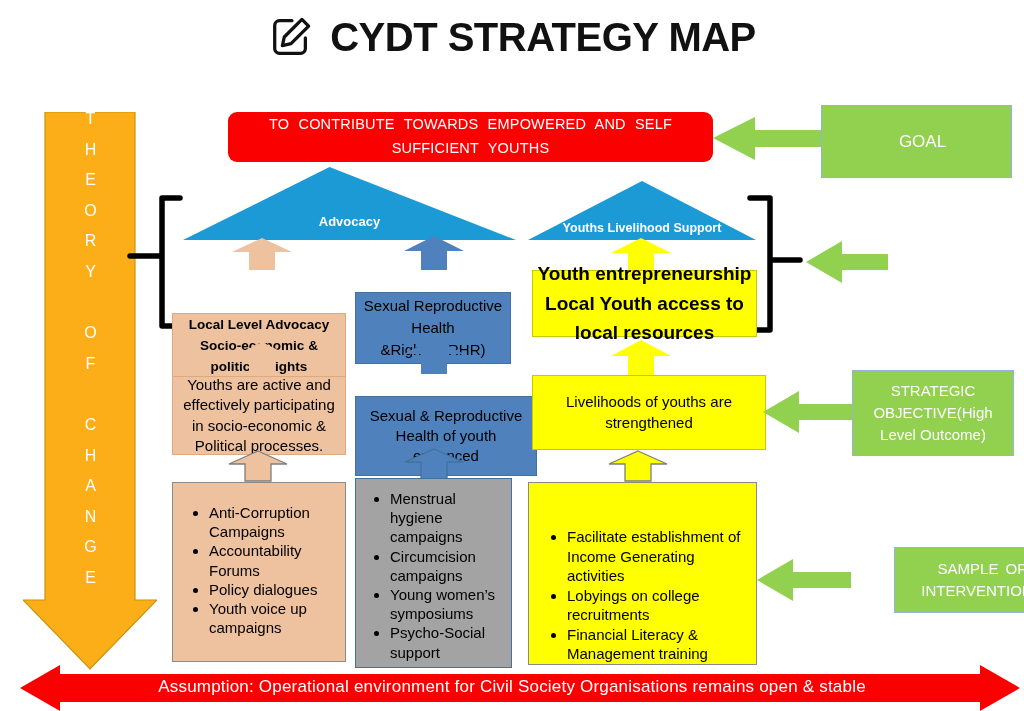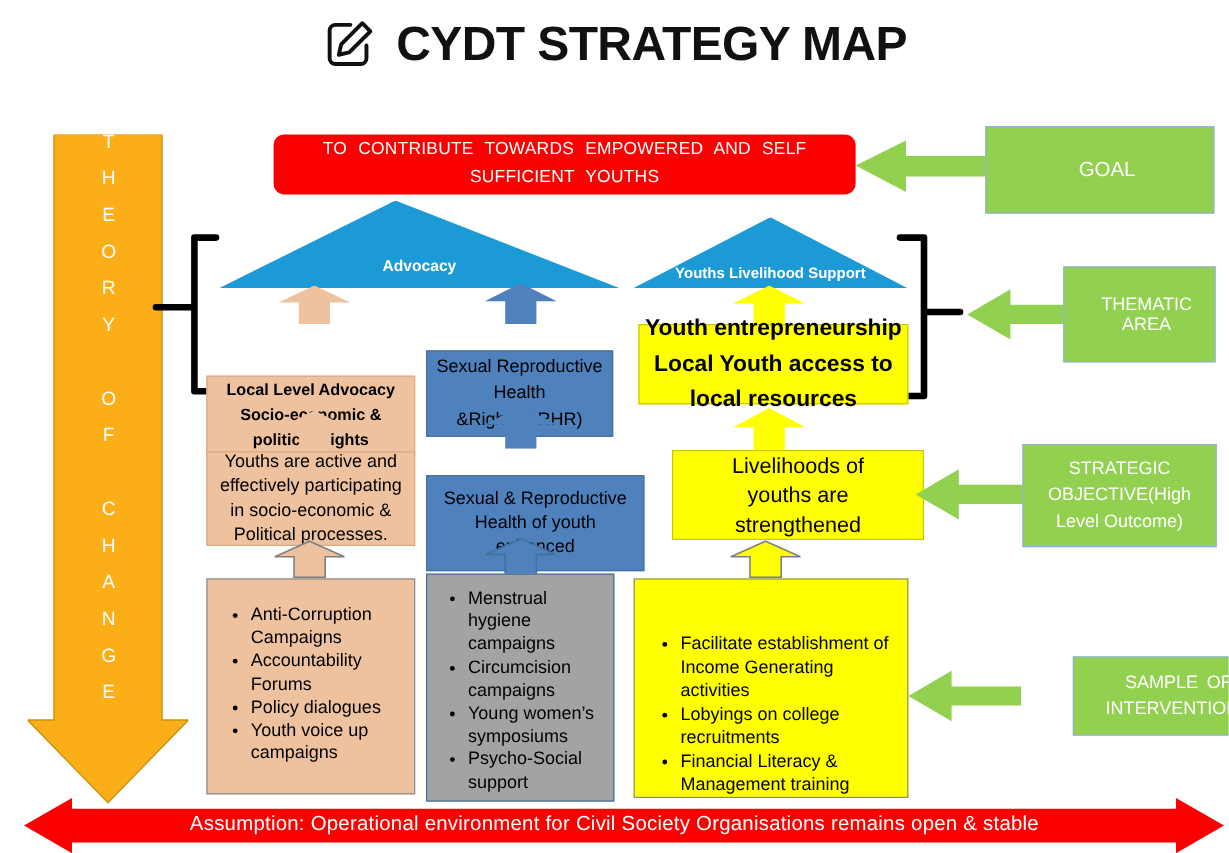--- a/index.html
+++ b/index.html
@@ -34,21 +34,21 @@
   .tri2 .tri-label{bottom:3px;font-size:12.5px;line-height:1.4;}
 
   
   #them-0{left:172px;top:270px;width:174px;height:67px;font-weight:700;font-size:13.5px;line-height:1.55;padding:6px 6px;margin-top:43px;}
   #them-1{left:355px;top:268px;width:156px;height:72px;font-size:15px;line-height:1.45;padding:2px 4px;}
   #them-2{left:532px;top:270px;width:225px;height:67px;font-weight:700;font-size:19px;line-height:1.55;padding:2px 4px;}
 
   
   #obj-0{left:172px;top:376px;width:174px;height:79px;font-size:15px;line-height:1.35;padding:2px 6px;}
   #obj-1{left:355px;top:372px;width:182px;height:80px;font-size:15px;line-height:1.35;padding:2px 8px;}
-  #obj-2{left:560px;top:375px;width:210px;height:75px;font-size:18px;line-height:1.35;padding:2px 20px;}
+  #obj-2{left:532px;top:375px;width:234px;height:75px;font-size:15px;line-height:1.35;padding:2px 20px;}
 
   
   .ibox{position:absolute;box-sizing:border-box;}
   #int-0{left:172px;top:482px;width:174px;height:180px;background:#EEC19F;border:1px solid #8A8A8A;padding:20px 4px 0 4px;}
   #int-1{left:355px;top:478px;width:157px;height:190px;background:#a3a3a3;border:1px solid #41719C;padding:10px 2px 0 2px;}
   #int-2{left:528px;top:482px;width:229px;height:183px;background:#FFFF00;border:1px solid #8A8A8A;padding:44px 2px 0 6px;}
   .ibox ul{margin:0;padding-left:32px;list-style:disc;font-size:15px;line-height:1.28;text-align:left;color:#000;}
   #int-2 ul{line-height:1.3;}
 
   
@@ -159,21 +159,20 @@
     <ul>
         <li>Facilitate establishment of Income Generating activities</li>
         <li>Lobyings on college recruitments</li>
         <li>Financial Literacy &amp; Management training</li>
       </ul>
   </div>
 
   <svg class="abs" style="left:806px;top:240px" width="82" height="44" viewBox="0 0 82 44">
       <polygon points="0,22 36,1 36,14 82,14 82,30 36,30 36,43" fill="#92D050"></polygon>
     </svg>
-  <div class="box green" id="thematic-box">THEMATIC AREA</div>
 
   <svg class="abs" style="left:763px;top:390px" width="90" height="44" viewBox="0 0 90 44">
       <polygon points="0,22 36,1 36,14 90,14 90,30 36,30 36,43" fill="#92D050"></polygon>
     </svg>
   <div class="box green" id="strategic-box">STRATEGIC OBJECTIVE(High Level Outcome)</div>
 
   <svg class="abs" style="left:757px;top:558px" width="94" height="44" viewBox="0 0 94 44">
       <polygon points="0,22 36,1 36,14 94,14 94,30 36,30 36,43" fill="#92D050"></polygon>
     </svg>
   <div class="box green" id="sample-box">SAMPLE OF INTERVENTIONS</div>

